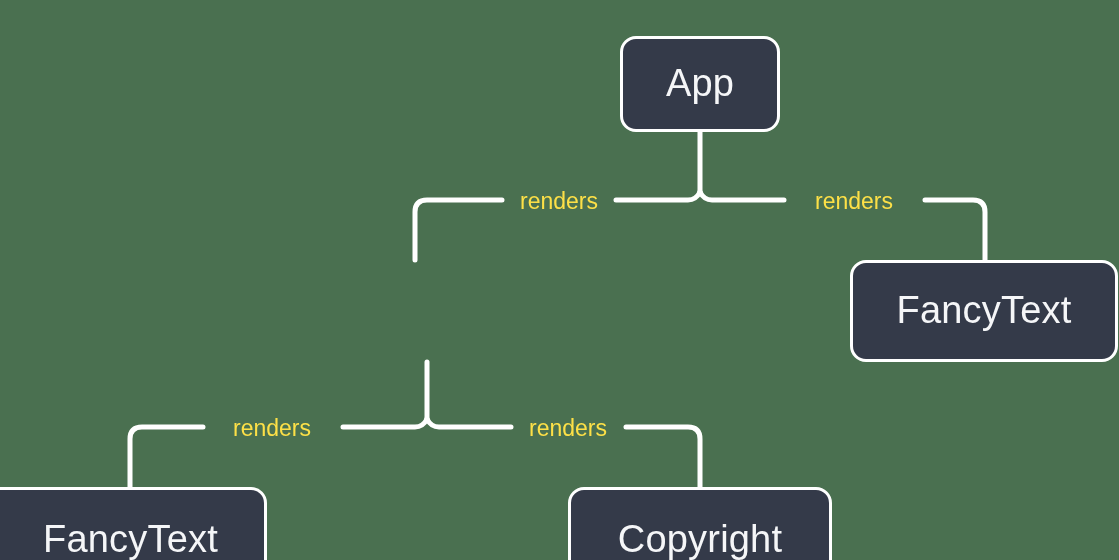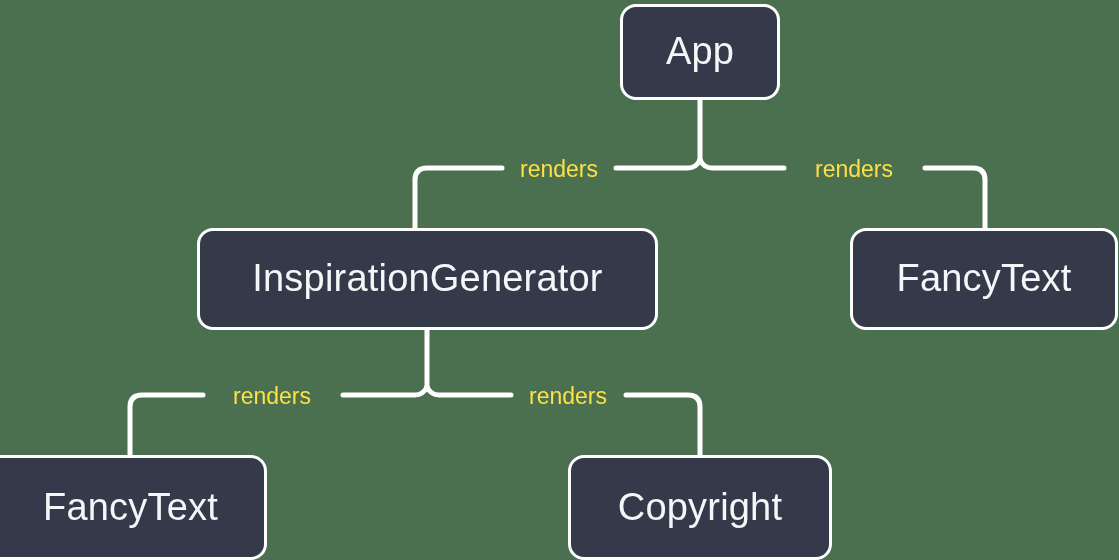--- a/index.html
+++ b/index.html
@@ -10,20 +10,21 @@
     width: 1119px;
     height: 560px;
     background: #4a7050;
     font-family: "Liberation Sans", sans-serif;
     overflow: hidden;
   }
   #diagram {
     position: relative;
     width: 1119px;
     height: 408px;
+    margin-top: 32px;
   }
   #wires {
     position: absolute;
     left: 0;
     top: 0;
     width: 1119px;
     height: 560px;
   }
   .node {
     position: absolute;
@@ -120,23 +121,20 @@
 
       <path d="M427,387 Q431,395 439,395 L511,395"></path>
       <path d="M626,395 L688,395 Q700,395 700,407 L700,455"></path>
     </g>
   </svg>
 
   <div class="node" id="node-app">
     <span class="node-label">App</span>
   </div>
 
-  <div class="node" id="node-inspiration">
-    <span class="node-label">InspirationGenerator</span>
-  </div>
 
   <div class="node" id="node-fancytext-right">
     <span class="node-label">FancyText</span>
   </div>
 
   <div class="node" id="node-fancytext-bottom">
     <span class="node-label">FancyText</span>
   </div>
 
   <div class="node" id="node-copyright">

